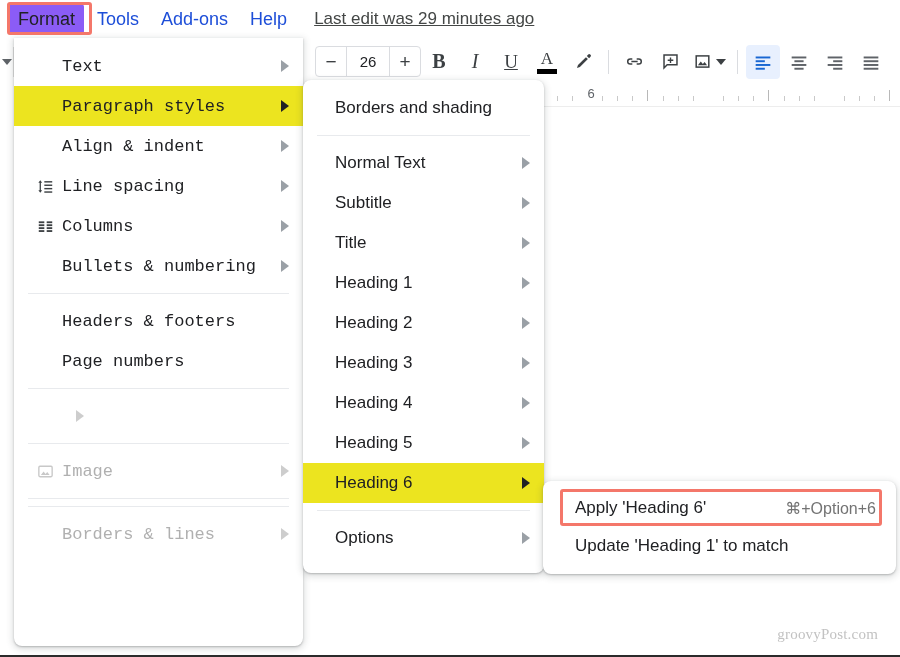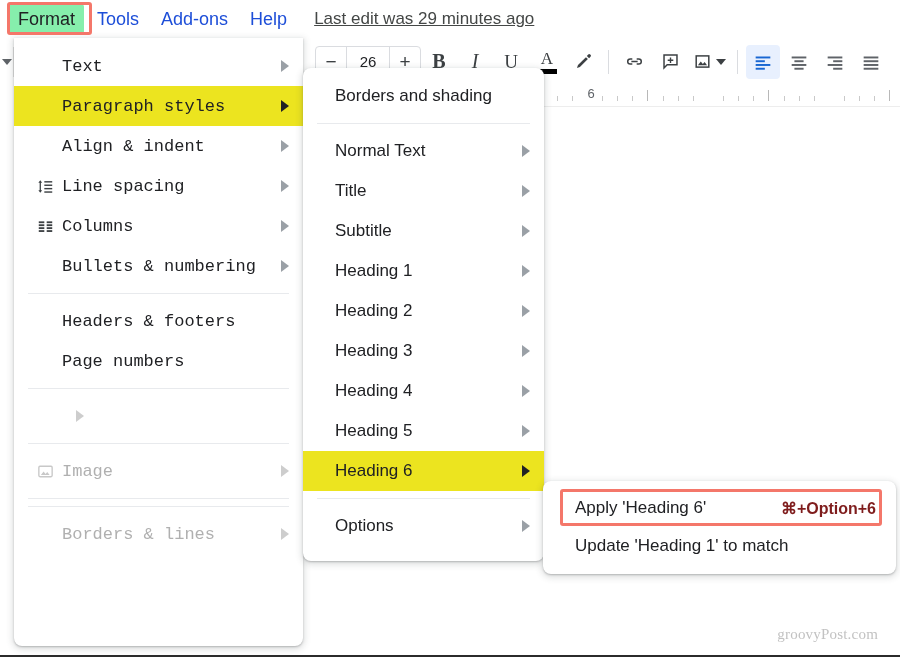--- a/index.html
+++ b/index.html
@@ -29,21 +29,21 @@
     font-size: 18px;
     color: #1d4ed8;
     padding: 3px 9px;
     margin-left: 4px;
     border-radius: 3px;
     white-space: nowrap;
     line-height: 24px;
   }
   .menubar-item.first { margin-left: 9px; }
   .menubar-item.active {
-    background: #86efac;
+    background: #8b5cf6;
     color: #202124;
   }
   .lastedit {
     font-size: 17px;
     color: #444746;
     text-decoration: underline;
     margin-left: 18px;
     white-space: nowrap;
   }
 
@@ -187,21 +187,21 @@
   
   .panel {
     position: absolute;
     background: #ffffff;
     border-radius: 0 0 8px 8px;
     box-shadow: 0 2px 6px 2px rgba(60,64,67,.15), 0 1px 2px 0 rgba(60,64,67,.30);
     z-index: 60;
     padding: 6px 0;
   }
   #panel1 { left: 14px; top: 38px; width: 289px; height: 608px; border-radius: 0 0 8px 8px; padding-top: 8px;}
-  #panel2 { left: 303px; top: 68px; width: 241px; height: 493px; border-radius: 8px; padding: 8px 0;}
+  #panel2 { left: 303px; top: 80px; width: 241px; height: 493px; border-radius: 8px; padding: 8px 0;}
   #panel3 { left: 543px; top: 481px; width: 353px; height: 93px; border-radius: 8px; padding: 8px 0;}
 
   .mi {
     position: relative;
     display: flex; align-items: center;
     height: 40px;
     padding: 0 14px 0 14px;
     font-size: 17px;
     color: #202124;
     white-space: nowrap;
@@ -226,21 +226,21 @@
     margin-left: 14px;
   }
   .arrow.dark { border-left-color: #202124; }
   .arrow.faint { border-left-color: #cdcdcd; }
   .mi-sep {
     height: 1px; background: #e8eaed;
     margin: 7px 14px 7px 14px;
   }
   .p2 .mi { padding-left: 32px; padding-right: 14px; }
   .p3 .mi { padding-left: 32px; padding-right: 20px; height: 38px; }
-  .p3 .mi-shortcut { color: #7f1d1d; font-weight: bold; }
+  .p3 .mi-shortcut { color: #737373; }
   .p1 .mi { padding-left: 14px; }
   .p1 .mi-label { padding-left: 0; font-family: Liberation Mono, monospace; }
 
   svg { display: block; }
 </style>
 </head>
 <body>
 
 <div id="root">
 
@@ -477,25 +477,25 @@
   <div class="panel p2" id="panel2">
       <div class="mi">
         <span class="mi-label">Borders and shading</span>
       </div>
       <div class="mi-sep"></div>
       <div class="mi">
         <span class="mi-label">Normal Text</span>
         <span class="arrow"></span>
       </div>
       <div class="mi">
+        <span class="mi-label">Subtitle</span>
+        <span class="arrow"></span>
+      </div>
+      <div class="mi">
         <span class="mi-label">Title</span>
-        <span class="arrow"></span>
-      </div>
-      <div class="mi">
-        <span class="mi-label">Subtitle</span>
         <span class="arrow"></span>
       </div>
       <div class="mi">
         <span class="mi-label">Heading 1</span>
         <span class="arrow"></span>
       </div>
       <div class="mi">
         <span class="mi-label">Heading 2</span>
         <span class="arrow"></span>
       </div>

